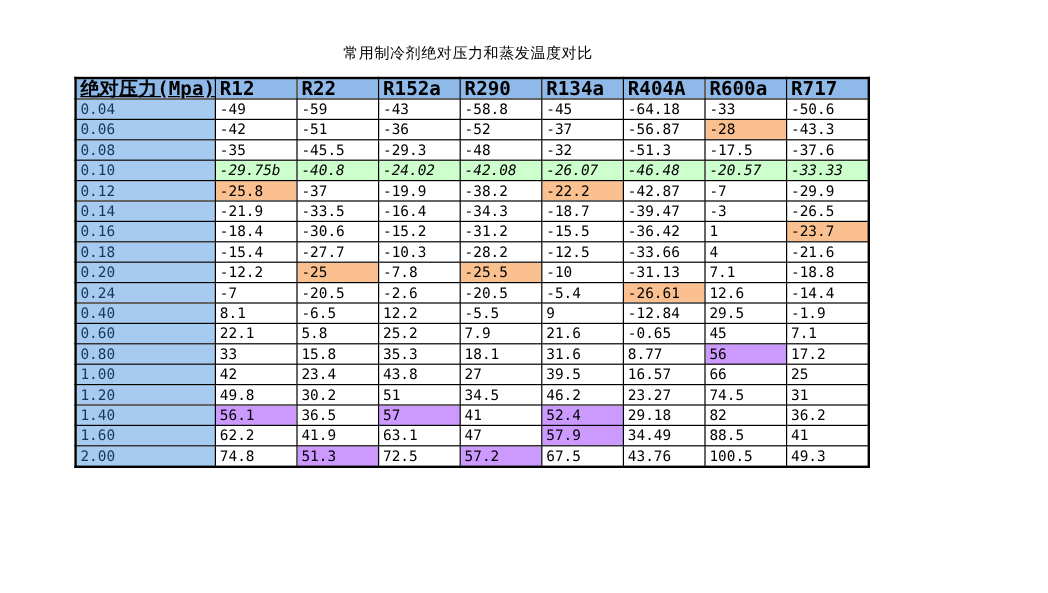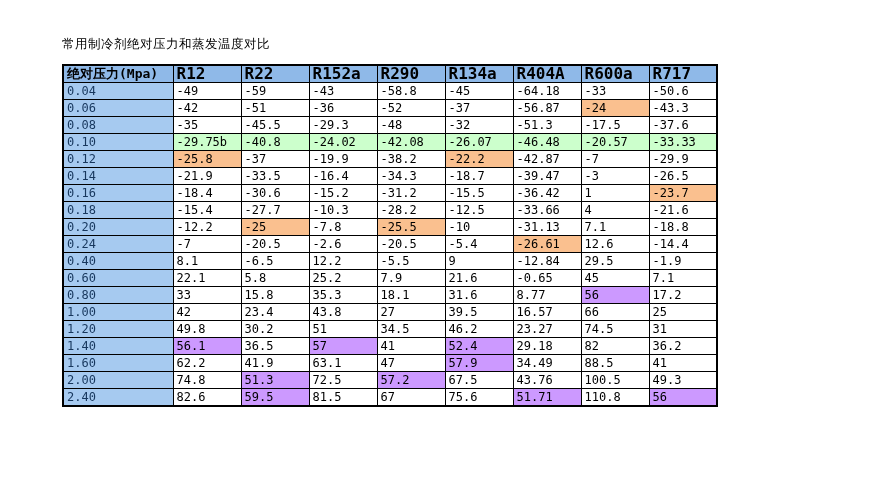--- a/index.html
+++ b/index.html
@@ -15,21 +15,21 @@
     position: relative;
     width: 873px;
     height: 494px;
     background: #ffffff;
   }
   .title {
     position: absolute;
     top: 36px;
     left: 62px;
     width: 656px;
-    text-align: left;
+    text-align: center;
     font-size: 12.5px;
     color: #000000;
     letter-spacing: 0.5px;
   }
   table.ref-table {
     position: absolute;
     top: 64px;
     left: 62px;
     border-collapse: collapse;
     table-layout: fixed;
@@ -48,31 +48,32 @@
     white-space: nowrap;
     overflow: hidden;
   }
   .ref-table th {
     background: var(--header-bg, #8FB9E8);
     color: #000000;
     font-weight: bold;
     font-size: 16px;
   }
   .ref-table th.pressure-h {
-    font-size: 13px;
+    font-size: 16px;
+    text-decoration: underline;
   }
   .ref-table td.rowlabel {
     background: var(--row-label-bg, #A6CAF0);
     color: var(--row-label-text, #17375D);
   }
   .ref-table td.val {
     background: var(--cell-bg, #fff);
     color: #000000;
   }
-  .ref-table td.val.green  { background: var(--highlight-green,  #CCFFCC); }
+  .ref-table td.val.green  { background: var(--highlight-green,  #CCFFCC); font-style: italic; }
   .ref-table td.val.orange { background: var(--highlight-orange, #FAC08F); }
   .ref-table td.val.purple { background: var(--highlight-purple, #CC99FF); }
 </style>
 </head>
 <body>
 
 <div class="page">
 
   <div class="title">常用制冷剂绝对压力和蒸发温度对比</div>
 
@@ -114,21 +115,21 @@
           <td class="val">-50.6</td>
         </tr>
         <tr>
           <td class="rowlabel">0.06</td>
           <td class="val">-42</td>
           <td class="val">-51</td>
           <td class="val">-36</td>
           <td class="val">-52</td>
           <td class="val">-37</td>
           <td class="val">-56.87</td>
-          <td class="val orange">-24</td>
+          <td class="val orange">-28</td>
           <td class="val">-43.3</td>
         </tr>
         <tr>
           <td class="rowlabel">0.08</td>
           <td class="val">-35</td>
           <td class="val">-45.5</td>
           <td class="val">-29.3</td>
           <td class="val">-48</td>
           <td class="val">-32</td>
           <td class="val">-51.3</td>
@@ -293,27 +294,16 @@
           <td class="rowlabel">2.00</td>
           <td class="val">74.8</td>
           <td class="val purple">51.3</td>
           <td class="val">72.5</td>
           <td class="val purple">57.2</td>
           <td class="val">67.5</td>
           <td class="val">43.76</td>
           <td class="val">100.5</td>
           <td class="val">49.3</td>
         </tr>
-        <tr>
-          <td class="rowlabel">2.40</td>
-          <td class="val">82.6</td>
-          <td class="val purple">59.5</td>
-          <td class="val">81.5</td>
-          <td class="val">67</td>
-          <td class="val">75.6</td>
-          <td class="val purple">51.71</td>
-          <td class="val">110.8</td>
-          <td class="val purple">56</td>
-        </tr>
       </tbody>
   </table>
 
 </div>
 
 </body></html>

